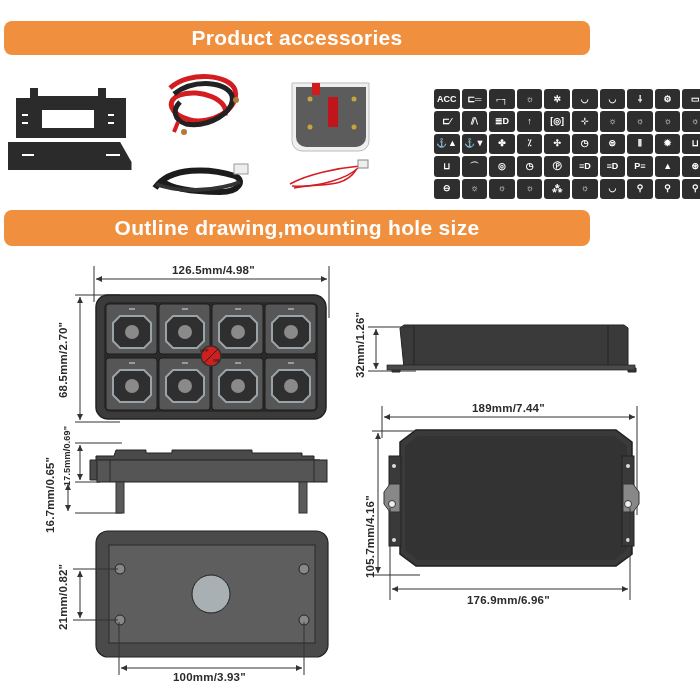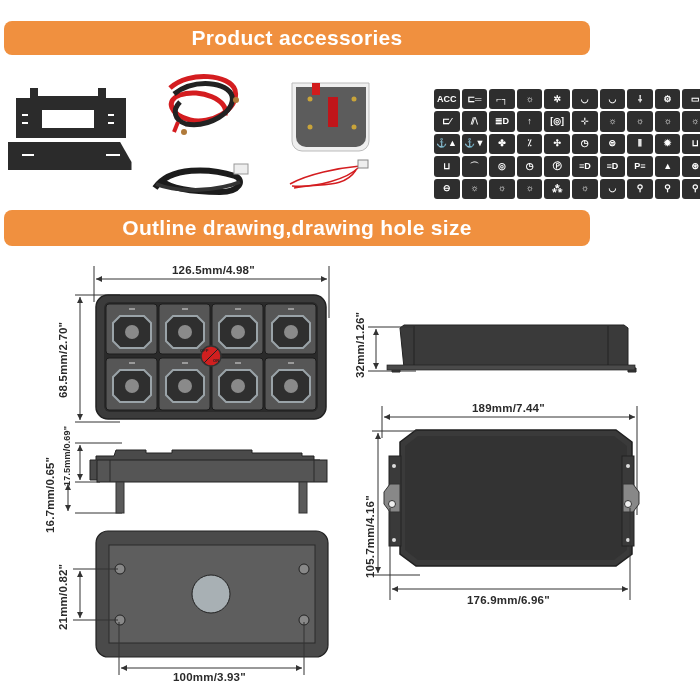--- a/index.html
+++ b/index.html
@@ -38,21 +38,21 @@
 
   svg { position: absolute; overflow: visible; }
 </style>
 </head>
 <body>
 
 <div class="banner banner-1">
   <span>Product accessories</span>
 </div>
 <div class="banner banner-2">
-  <span>Outline drawing,drawing hole size</span>
+  <span>Outline drawing,mounting hole size</span>
 </div>
 
 <svg style="left:8px;top:82px" width="125" height="110" viewBox="0 0 125 110">
   <path d="M22 6 h8 v8 h60 v-8 h8 v10 h20 v40 h-110 v-40 h14 z" fill="#2b2b2b"></path>
   <rect x="34" y="28" width="52" height="18" fill="#fff"></rect>
   <rect x="14" y="32" width="6" height="2" fill="#fff"></rect>
     <rect x="14" y="40" width="6" height="2" fill="#fff"></rect>
   <rect x="100" y="32" width="6" height="2" fill="#fff"></rect>
     <rect x="100" y="40" width="6" height="2" fill="#fff"></rect>
   <path d="M0 58 h118 l12 20 v8 h-130 z" fill="#2b2b2b" transform="translate(0,2) scale(0.95,1)"></path>

